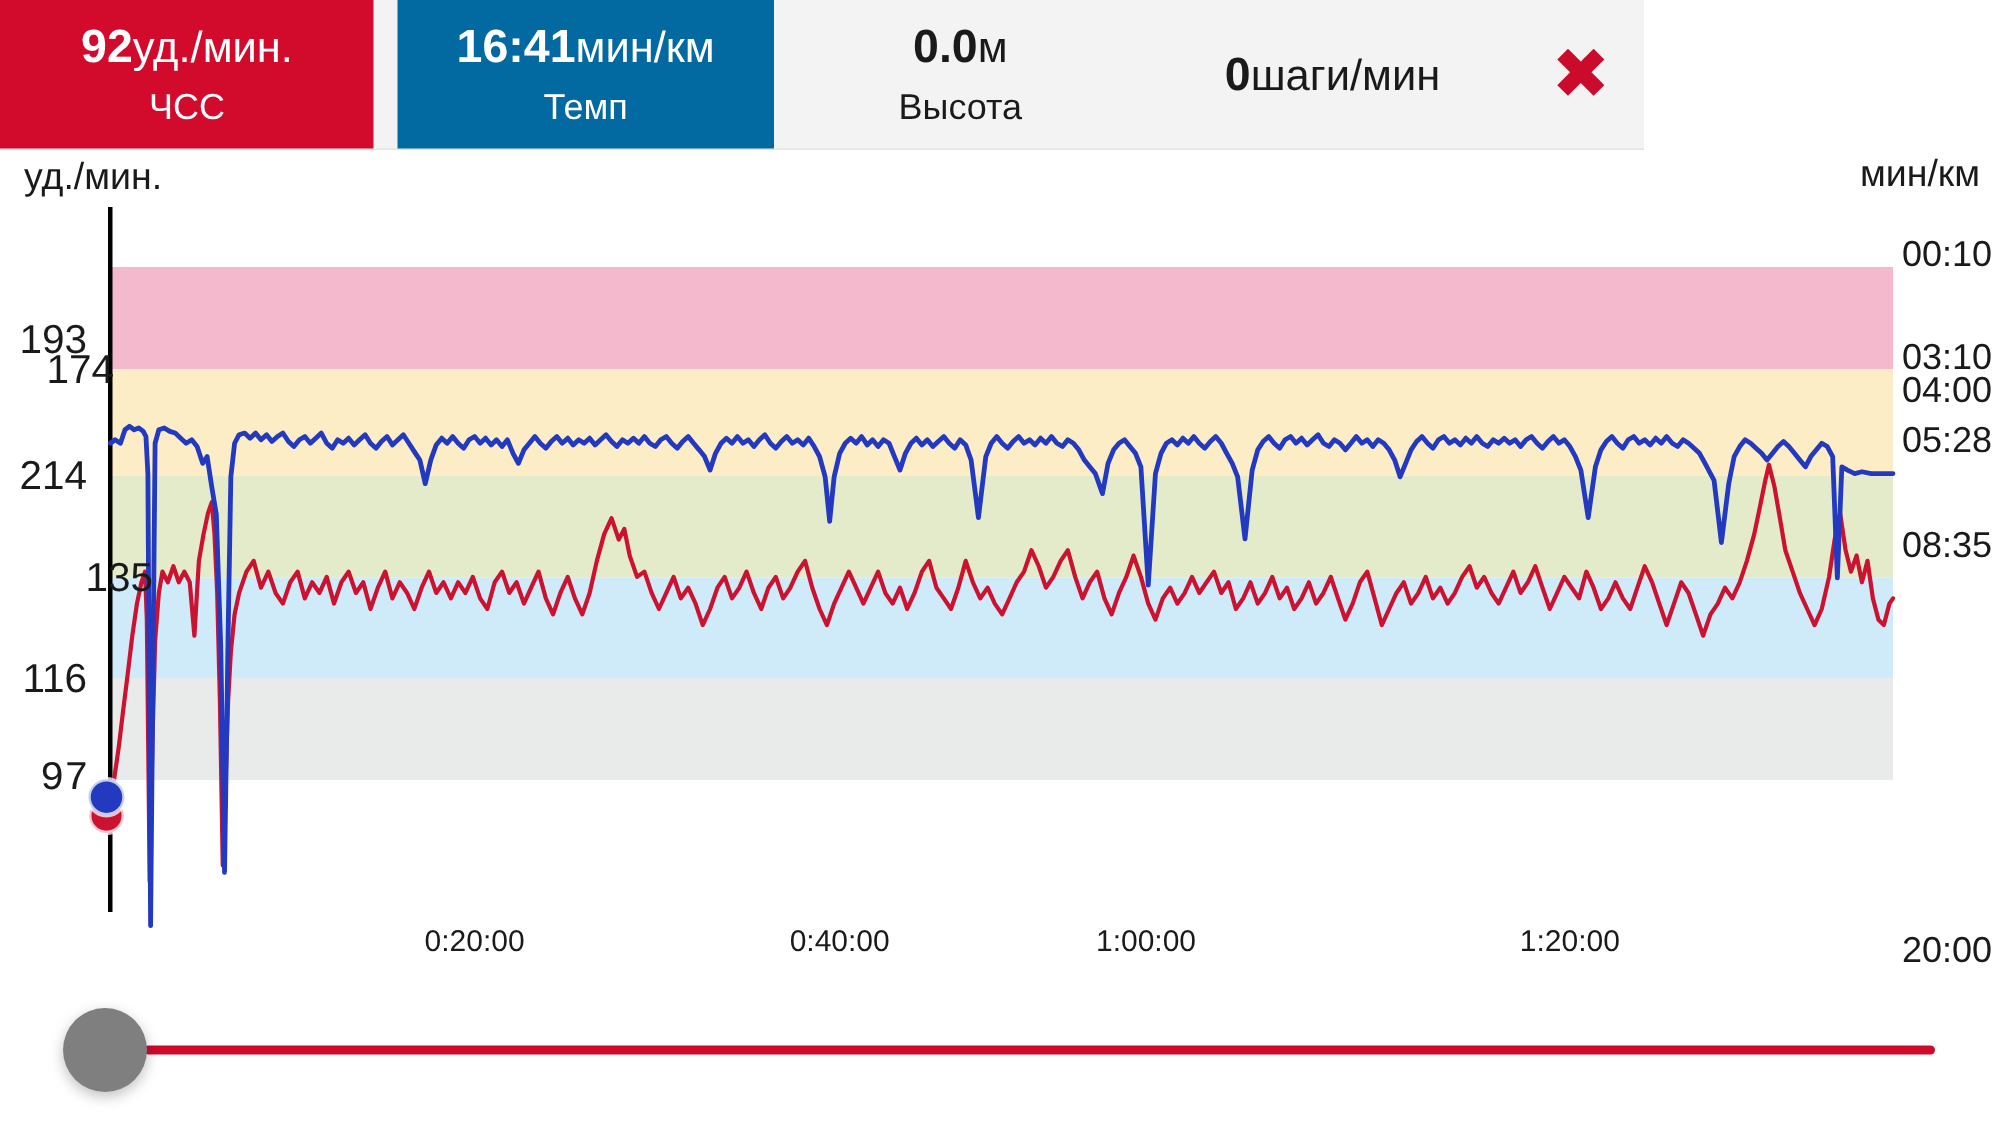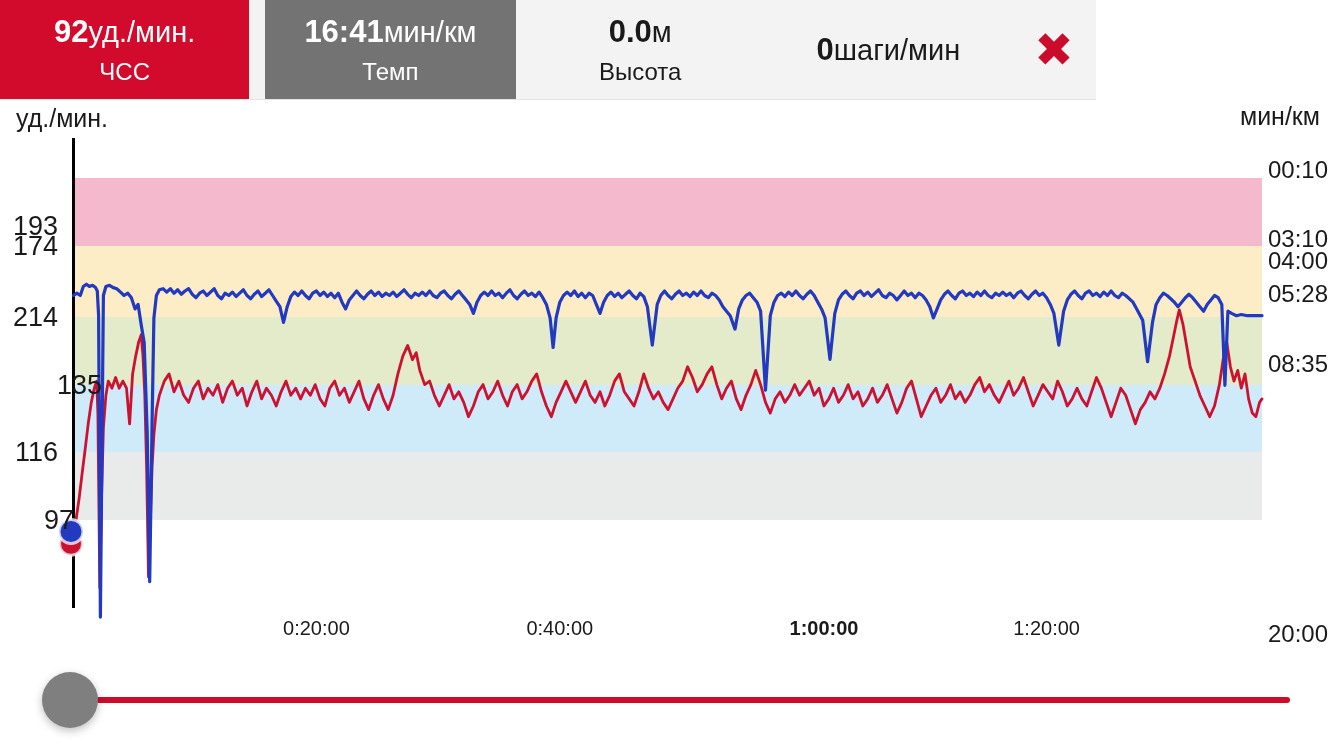--- a/index.html
+++ b/index.html
@@ -16,21 +16,21 @@
   }
   .metric{
     height:100%;display:flex;flex-direction:column;justify-content:center;align-items:center;
     box-sizing:border-box;
   }
   .metric .topline{display:flex;align-items:baseline;line-height:1;}
   .metric .val{font-weight:700;font-size:31px;}
   .metric .unit{font-weight:400;font-size:29px;}
   .metric .label{font-size:24px;margin-top:13px;line-height:1;}
   .metric.m-hr{width:308px;background:#d20a2c;color:#ffffff;}
-  .metric.m-pace{width:309px;background:#737373;color:#ffffff;margin-left:16px;}
+  .metric.m-pace{width:309px;background:#0369a1;color:#ffffff;margin-left:16px;}
   .metric.m-alt{width:308px;color:#1a1a1a;}
   .metric.m-cad{width:305px;color:#1a1a1a;}
   .close-cell{
     width:104px;display:flex;align-items:center;justify-content:center;
   }
   .close-btn{
     border:none;background:transparent;cursor:pointer;padding:0;
     color:#cb0b2b;font-size:47px;font-weight:700;line-height:1;
     font-family:"DejaVu Sans",sans-serif;
   }
@@ -109,34 +109,34 @@
     </div>
   <div id="axis-line"></div>
   <svg id="series-svg" viewBox="0 0 1334 560">
     <polyline id="hr-line" fill="none" stroke-width="2.8" stroke-linejoin="round" stroke-linecap="round" points="73.0,437.8 76.0,420.0 79.1,398.6 82.1,373.7 85.2,348.8 88.2,323.8 91.3,302.4 94.3,288.2 96.7,281.1 97.9,313.1 99.8,487.7 101.6,395.1 103.4,327.4 105.9,295.3 108.3,281.1 111.9,288.2 115.6,277.5 119.2,288.2 122.9,281.1 126.5,288.2 129.6,323.8 132.6,273.9 135.7,256.1 138.7,241.9 141.2,234.8 143.0,256.1 144.8,295.3 146.6,366.6 148.5,477.0 150.3,423.6 152.1,366.6 153.9,334.5 156.4,309.6 159.4,295.3 164.3,281.1 169.1,273.9 174.0,291.8 178.9,281.1 183.7,295.3 188.6,302.4 193.5,288.2 198.4,281.1 203.2,298.9 208.1,288.2 213.0,295.3 217.8,284.6 222.7,302.4 227.6,288.2 232.4,281.1 237.3,295.3 242.2,288.2 247.0,306.0 251.9,291.8 256.8,281.1 261.6,298.9 266.5,288.2 271.4,295.3 276.2,306.0 281.1,291.8 286.0,281.1 290.8,295.3 295.7,288.2 300.6,298.9 305.4,288.2 310.3,295.3 315.2,284.6 320.1,298.9 324.9,306.0 329.8,288.2 334.7,281.1 339.5,295.3 344.4,288.2 349.3,302.4 354.1,291.8 359.0,281.1 363.9,298.9 368.7,309.6 373.6,295.3 378.5,284.6 383.3,298.9 388.2,309.6 393.1,295.3 397.9,273.9 402.8,256.1 407.7,245.4 412.5,259.7 416.2,252.6 419.8,270.4 424.7,284.6 429.6,281.1 434.4,295.3 439.3,306.0 444.2,295.3 449.1,284.6 453.9,298.9 458.8,291.8 463.7,302.4 468.5,316.7 473.4,306.0 478.3,291.8 483.1,284.6 488.0,298.9 492.9,291.8 497.7,281.1 502.6,295.3 507.5,306.0 512.3,291.8 517.2,284.6 522.1,298.9 526.9,291.8 531.8,281.1 536.7,273.9 541.5,291.8 546.4,306.0 551.3,316.7 556.1,302.4 561.0,291.8 565.9,281.1 570.8,291.8 575.6,302.4 580.5,291.8 585.4,281.1 590.2,295.3 595.1,302.4 600.0,291.8 604.8,306.0 609.7,295.3 614.6,281.1 619.4,273.9 624.3,291.8 629.2,298.9 634.0,306.0 638.9,291.8 643.8,273.9 648.6,288.2 653.5,298.9 658.4,291.8 663.2,302.4 668.1,309.6 673.0,298.9 677.8,288.2 682.7,281.1 687.6,266.8 692.5,277.5 697.3,291.8 702.2,284.6 707.1,273.9 711.9,266.8 716.8,284.6 721.7,298.9 726.5,288.2 731.4,281.1 736.3,298.9 741.1,309.6 746.0,295.3 750.9,284.6 755.7,270.4 760.6,284.6 765.5,302.4 770.3,313.1 775.2,298.9 780.1,291.8 784.9,302.4 789.8,295.3 794.7,284.6 799.5,295.3 804.4,288.2 809.3,281.1 814.2,295.3 819.0,288.2 823.9,306.0 828.8,298.9 833.6,288.2 838.5,302.4 843.4,295.3 848.2,284.6 853.1,298.9 858.0,291.8 862.8,306.0 867.7,298.9 872.6,288.2 877.4,302.4 882.3,295.3 887.2,284.6 892.0,298.9 896.9,313.1 901.8,302.4 906.6,288.2 911.5,281.1 916.4,298.9 921.2,316.7 926.1,306.0 931.0,295.3 935.9,288.2 940.7,302.4 945.6,295.3 950.5,284.6 955.3,298.9 960.2,291.8 965.1,302.4 969.9,295.3 974.8,284.6 979.7,277.5 984.5,291.8 989.4,284.6 994.3,295.3 999.1,302.4 1004.0,291.8 1008.9,281.1 1013.7,295.3 1018.6,288.2 1023.5,277.5 1028.3,291.8 1033.2,306.0 1038.1,295.3 1042.9,284.6 1047.8,291.8 1052.7,298.9 1057.6,281.1 1062.4,291.8 1067.3,306.0 1072.2,298.9 1077.0,288.2 1081.9,298.9 1086.8,306.0 1091.6,291.8 1096.5,277.5 1101.4,288.2 1106.2,302.4 1111.1,316.7 1116.0,302.4 1120.8,288.2 1125.7,295.3 1130.6,309.6 1135.4,323.8 1140.3,309.6 1145.2,302.4 1150.0,291.8 1154.9,298.9 1159.8,288.2 1164.6,273.9 1169.5,256.1 1173.2,238.3 1176.8,220.5 1179.3,209.8 1182.9,224.1 1186.6,245.4 1190.2,266.8 1195.1,281.1 1199.9,295.3 1204.8,306.0 1209.7,316.7 1214.5,306.0 1219.4,284.6 1223.1,259.7 1226.7,241.9 1230.4,266.8 1234.0,281.1 1237.7,270.4 1241.3,288.2 1245.0,273.9 1248.6,298.9 1252.3,313.1 1255.9,316.7 1259.6,302.4 1262.0,298.9" stroke="#cc1231"></polyline>
     <polyline id="pace-line" fill="none" stroke-width="3.2" stroke-linejoin="round" stroke-linecap="round" points="73.6,195.5 76.7,193.2 80.3,195.5 83.3,186.5 86.4,184.2 89.4,186.5 92.5,185.3 95.5,187.6 97.3,191.0 98.6,215.7 100.4,517.1 102.2,320.8 103.4,195.5 105.9,186.5 109.5,185.3 113.2,187.6 116.8,188.7 120.5,192.1 124.1,195.5 127.8,193.2 131.4,197.7 135.1,208.9 138.1,204.4 141.2,224.7 144.2,242.8 147.2,332.6 149.7,481.6 152.1,320.8 153.9,217.9 156.4,195.5 159.4,189.8 163.1,188.7 166.7,192.1 170.4,188.7 174.0,193.2 177.7,189.8 181.3,194.3 185.0,191.0 188.6,188.7 192.3,194.3 195.9,197.7 199.6,193.2 203.2,191.0 206.9,195.5 210.5,192.1 214.2,188.7 217.8,195.5 221.5,198.8 225.1,193.2 228.8,195.5 232.4,192.1 236.1,196.6 239.7,193.2 243.4,189.8 247.0,195.5 250.7,198.8 254.3,194.3 258.0,191.0 261.6,196.6 265.3,193.2 268.9,189.8 272.6,195.5 276.2,201.1 279.9,206.7 283.5,222.4 287.2,206.7 290.8,196.6 294.5,192.1 298.1,195.5 301.8,191.0 305.4,195.5 309.1,198.8 312.7,193.2 316.4,191.0 320.1,195.5 323.7,192.1 327.4,196.6 331.0,193.2 334.7,197.7 338.3,193.2 342.0,202.2 345.6,208.9 349.3,199.9 352.9,195.5 356.6,191.0 360.2,195.5 363.9,198.8 367.5,194.3 371.2,191.0 374.8,195.5 378.5,192.1 382.1,196.6 385.8,193.2 389.4,195.5 393.1,192.1 396.7,196.6 400.4,193.2 404.0,189.8 407.7,194.3 411.3,197.7 415.0,193.2 418.6,195.5 422.3,192.1 425.9,195.5 429.6,191.0 433.2,195.5 436.9,197.7 440.5,193.2 444.2,191.0 447.8,195.5 451.5,198.8 455.1,194.3 458.8,191.0 462.4,195.5 466.1,199.9 469.7,204.4 473.4,213.4 477.0,202.2 480.7,195.5 484.3,192.1 488.0,195.5 491.6,191.0 495.3,195.5 498.9,193.2 502.6,197.7 506.3,193.2 509.9,189.8 513.6,195.5 517.2,198.8 520.9,194.3 524.5,191.0 528.2,195.5 531.8,193.2 535.5,196.6 539.1,192.1 542.8,197.7 546.4,204.4 550.1,217.9 553.1,247.5 556.1,217.9 559.8,202.2 563.5,195.5 567.1,192.1 570.8,195.5 574.4,191.0 578.1,196.6 581.7,193.2 585.4,197.7 589.0,193.2 592.7,195.5 596.3,204.4 600.0,213.4 603.6,202.2 607.3,195.5 610.9,192.1 614.6,196.6 618.2,193.2 621.9,197.7 625.5,194.3 629.2,191.0 632.8,195.5 636.5,198.8 640.1,193.2 643.8,196.6 647.4,206.7 652.3,245.1 657.2,204.4 660.8,195.5 664.5,191.0 668.1,195.5 671.8,198.8 675.4,194.3 679.1,191.0 682.7,195.5 686.4,193.2 690.0,196.6 693.7,192.1 697.3,195.5 701.0,191.0 704.6,195.5 708.3,197.7 711.9,193.2 715.6,195.5 719.2,199.9 722.9,206.7 726.5,211.2 730.2,215.7 735.0,229.1 738.7,208.9 742.4,199.9 746.0,195.5 749.7,193.2 753.3,197.7 757.0,202.2 760.6,211.2 765.5,290.1 770.3,215.7 774.0,202.2 777.6,195.5 781.3,193.2 784.9,196.6 788.6,192.1 792.2,195.5 795.9,191.0 799.5,195.5 803.2,198.8 806.9,194.3 810.5,191.0 814.2,195.5 817.8,202.2 821.5,208.9 825.1,217.9 830.0,259.3 834.8,213.4 838.5,199.9 842.1,194.3 845.8,191.0 849.4,195.5 853.1,198.8 856.7,193.2 860.4,191.0 864.0,195.5 867.7,192.1 871.4,196.6 875.0,193.2 878.7,189.8 882.3,195.5 886.0,197.7 889.6,193.2 893.3,195.5 896.9,199.9 900.6,195.5 904.2,191.0 907.9,195.5 911.5,193.2 915.2,197.7 918.8,193.2 922.5,195.5 926.1,199.9 929.8,206.7 933.4,217.9 937.1,208.9 940.7,199.9 944.4,194.3 948.0,191.0 951.7,195.5 955.3,198.8 959.0,193.2 962.6,191.0 966.3,195.5 969.9,193.2 973.6,196.6 977.2,192.1 980.9,195.5 984.5,191.0 988.2,195.5 991.8,197.7 995.5,193.2 999.1,195.5 1002.8,192.1 1006.4,195.5 1010.1,193.2 1013.7,197.7 1017.4,193.2 1021.0,191.0 1024.7,195.5 1028.3,198.8 1032.0,194.3 1035.6,191.0 1039.3,195.5 1042.9,193.2 1046.6,197.7 1050.3,204.4 1053.9,213.4 1058.8,245.1 1063.6,211.2 1067.3,199.9 1070.9,194.3 1074.6,191.0 1078.2,195.5 1081.9,198.8 1085.5,193.2 1089.2,191.0 1092.8,195.5 1096.5,193.2 1100.1,196.6 1103.8,192.1 1107.5,195.5 1111.1,191.0 1114.8,195.5 1118.4,197.7 1122.1,193.2 1125.7,195.5 1129.4,198.8 1133.0,202.2 1136.7,208.9 1142.7,220.2 1147.6,261.7 1152.5,222.4 1156.1,204.4 1159.8,197.7 1163.4,193.2 1167.1,195.5 1170.7,198.8 1174.4,202.2 1178.0,206.7 1181.7,202.2 1185.3,197.7 1189.0,194.3 1192.6,197.7 1196.3,202.2 1199.9,206.7 1203.6,211.2 1207.2,204.4 1210.9,199.9 1214.5,195.5 1218.2,197.7 1221.8,204.4 1224.9,285.3 1227.9,211.2 1231.6,213.4 1236.5,215.7 1241.3,214.5 1247.4,215.7 1253.5,215.7 1258.4,215.7 1262.0,215.7" stroke="#2239c0"></polyline>
     <circle id="hr-dot" r="11.5" stroke="rgba(255,255,255,0.75)" stroke-width="3" cx="71" cy="443.8125" fill="#cc1231"></circle>
     <circle id="pace-dot" r="12" stroke="rgba(255,255,255,0.75)" stroke-width="3" cx="71" cy="431.4834409242601" fill="#2239c0"></circle>
   </svg>
   <div id="tick-layer">
       <div class="ytick-left" style="left: 0px; top: 65px; margin-top: 48px;">193</div>
-      <div class="ytick-left" style="left: 0px; top: 132.688px;">174</div>
+      <div class="ytick-left" style="left: 0px; top: 132.688px; padding-left: 18px;">174</div>
       <div class="ytick-left" style="left: 0px; top: 203.938px;">214</div>
       <div class="ytick-left" style="left: 0px; top: 271.625px; padding-left: 44px;">135</div>
       <div class="ytick-left" style="left: 0px; top: 339.312px;">116</div>
-      <div class="ytick-left" style="left: 16px; top: 407px;">97</div>
+      <div class="ytick-left" style="left: 1px; top: 407px; font-family: Liberation Mono, monospace;">97</div>
       <div class="ytick-right" style="top: 34px;">00:10</div>
       <div class="ytick-right" style="top: 103px;">03:10</div>
       <div class="ytick-right" style="top: 125px;">04:00</div>
       <div class="ytick-right" style="top: 158px;">05:28</div>
       <div class="ytick-right" style="top: 228px;">08:35</div>
       <div class="ytick-right" style="top: 498px;">20:00</div>
       <div class="xtick" style="left: 316.4px; top: 518px;">0:20:00</div>
       <div class="xtick" style="left: 559.8px; top: 518px;">0:40:00</div>
-      <div class="xtick" style="left: 824px; top: 518px; font-weight: bold;">1:00:00</div>
+      <div class="xtick" style="left: 764px; top: 518px;">1:00:00</div>
       <div class="xtick" style="left: 1046.6px; top: 518px;">1:20:00</div>
     </div>
 </div>
 
 <div id="slider">
   <div id="slider-track"></div>
   <button id="slider-handle"></button>
 </div>
 
 </body></html>

